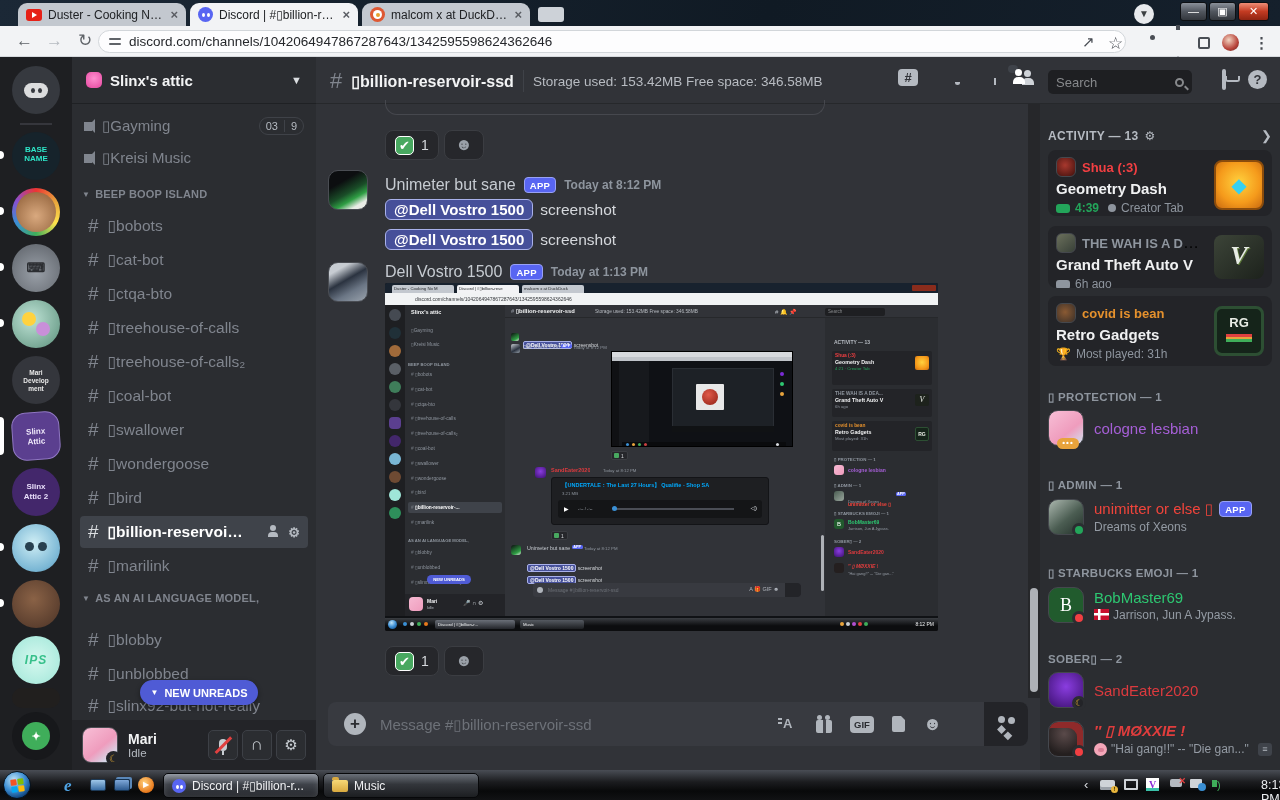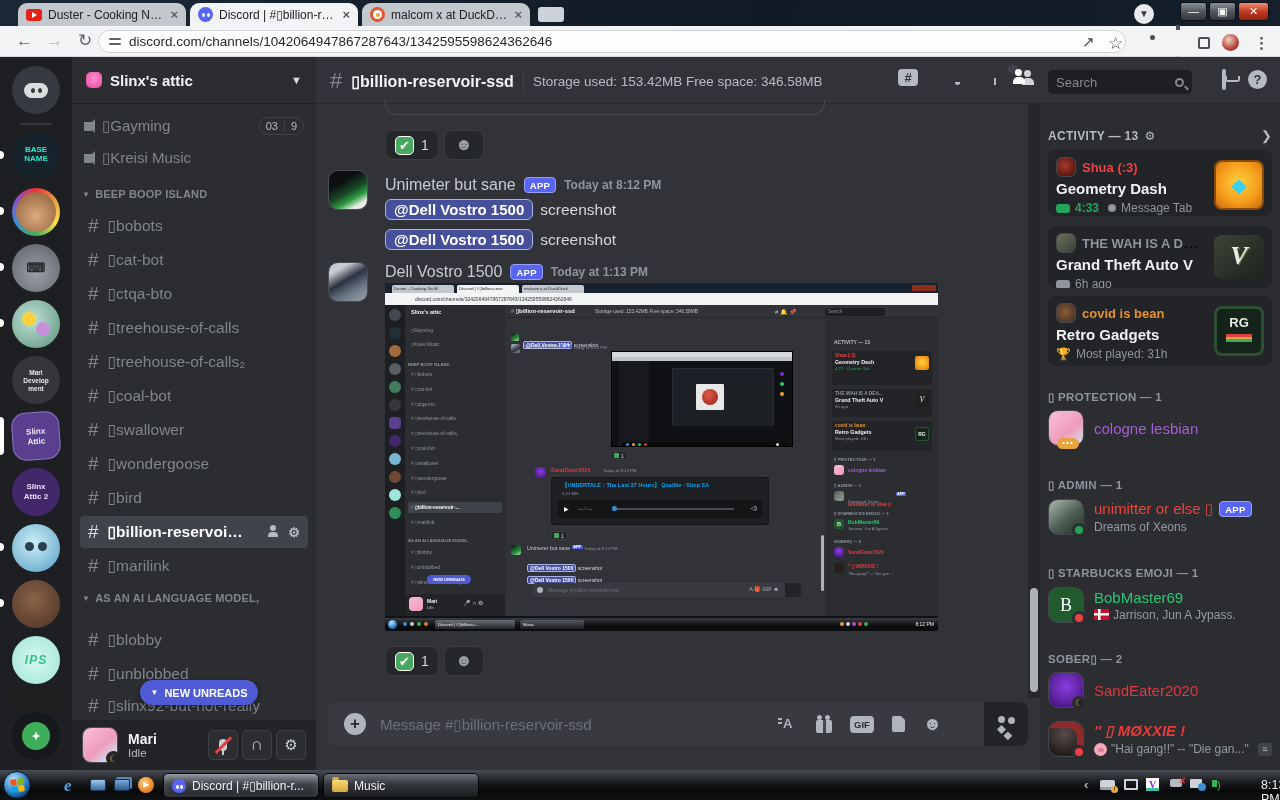--- a/index.html
+++ b/index.html
@@ -630,23 +630,23 @@
     <span class="acthead">ACTIVITY — 13</span>
     <span style="color:#b5bac1;font-size:12px">⚙</span>
     <span style="margin-left:auto;color:#b5bac1;font-size:13px">❯</span>
   </div>
 
   <div class="actcard" style="top:150px;height:66px">
     <div><span class="actav" style="background:radial-gradient(circle at 45% 40%,#a8382e,#40100c)"></span><span class="actname" style="color:#f23f42">Shua (:3)</span></div>
     <div class="actgame">Geometry Dash</div>
     <div class="actdet">
       <span class="gamead" style="color:#23a55a"></span>
-      <span style="color:#23a55a;font-weight:bold">4:33</span>
+      <span style="color:#23a55a;font-weight:bold">4:39</span>
       <span style="width:8px;height:8px;border-radius:50%;background:#8e959e;margin-left:4px"></span>
-      <span>Message Tab</span>
+      <span>Creator Tab</span>
     </div>
     <div class="art art-gd" style="top:10px">◆</div>
   </div>
 
   <div class="actcard" style="top:226px;height:62px">
     <div class="ell" style="max-width:150px"><span class="actav" style="background:linear-gradient(140deg,#6b705c,#384038)"></span><span class="actname" style="color:#8e959e">THE WAH IS A DEA...</span></div>
     <div class="actgame">Grand Theft Auto V</div>
     <div class="actdet">
       <span class="gamead" style="color:#8e959e"></span>
       <span>6h ago</span>

